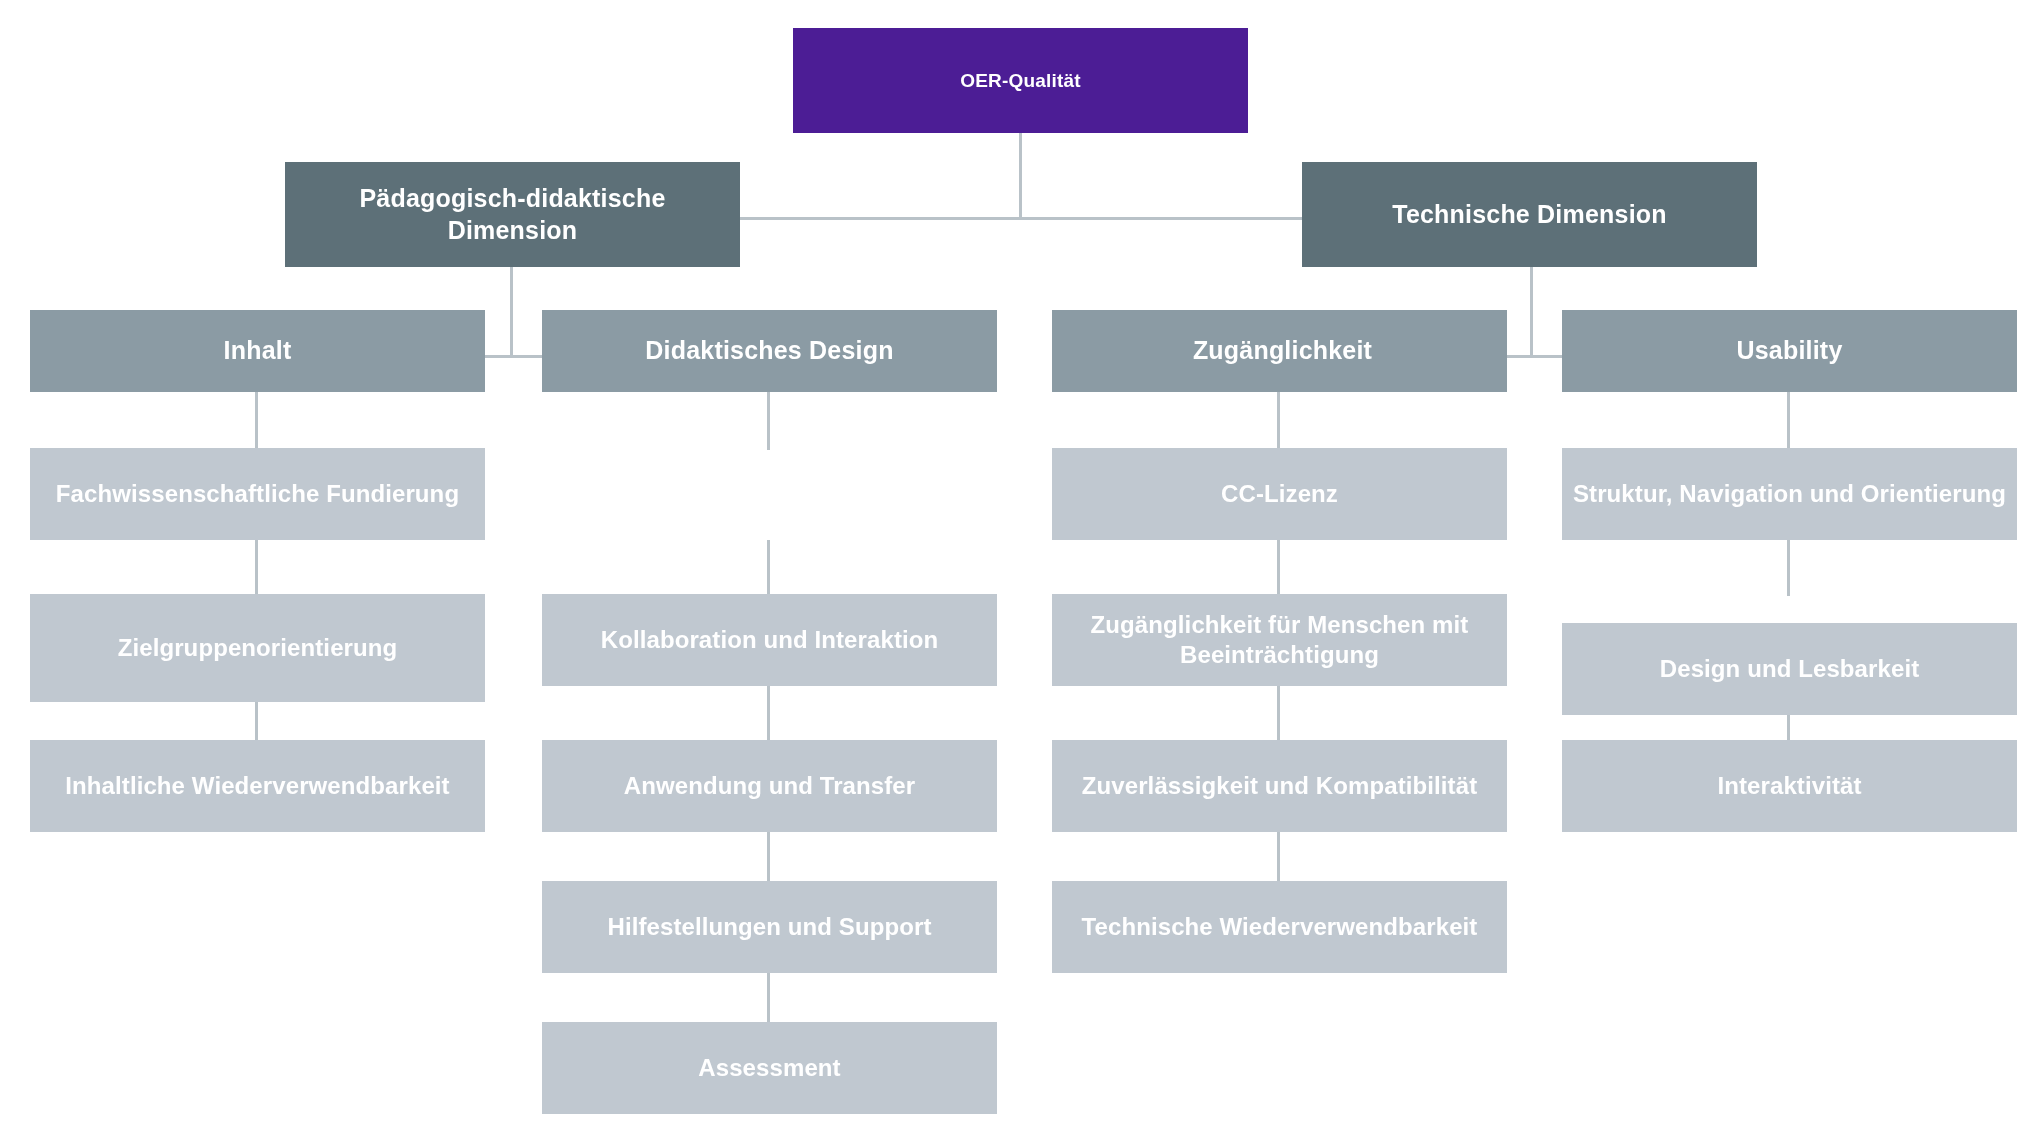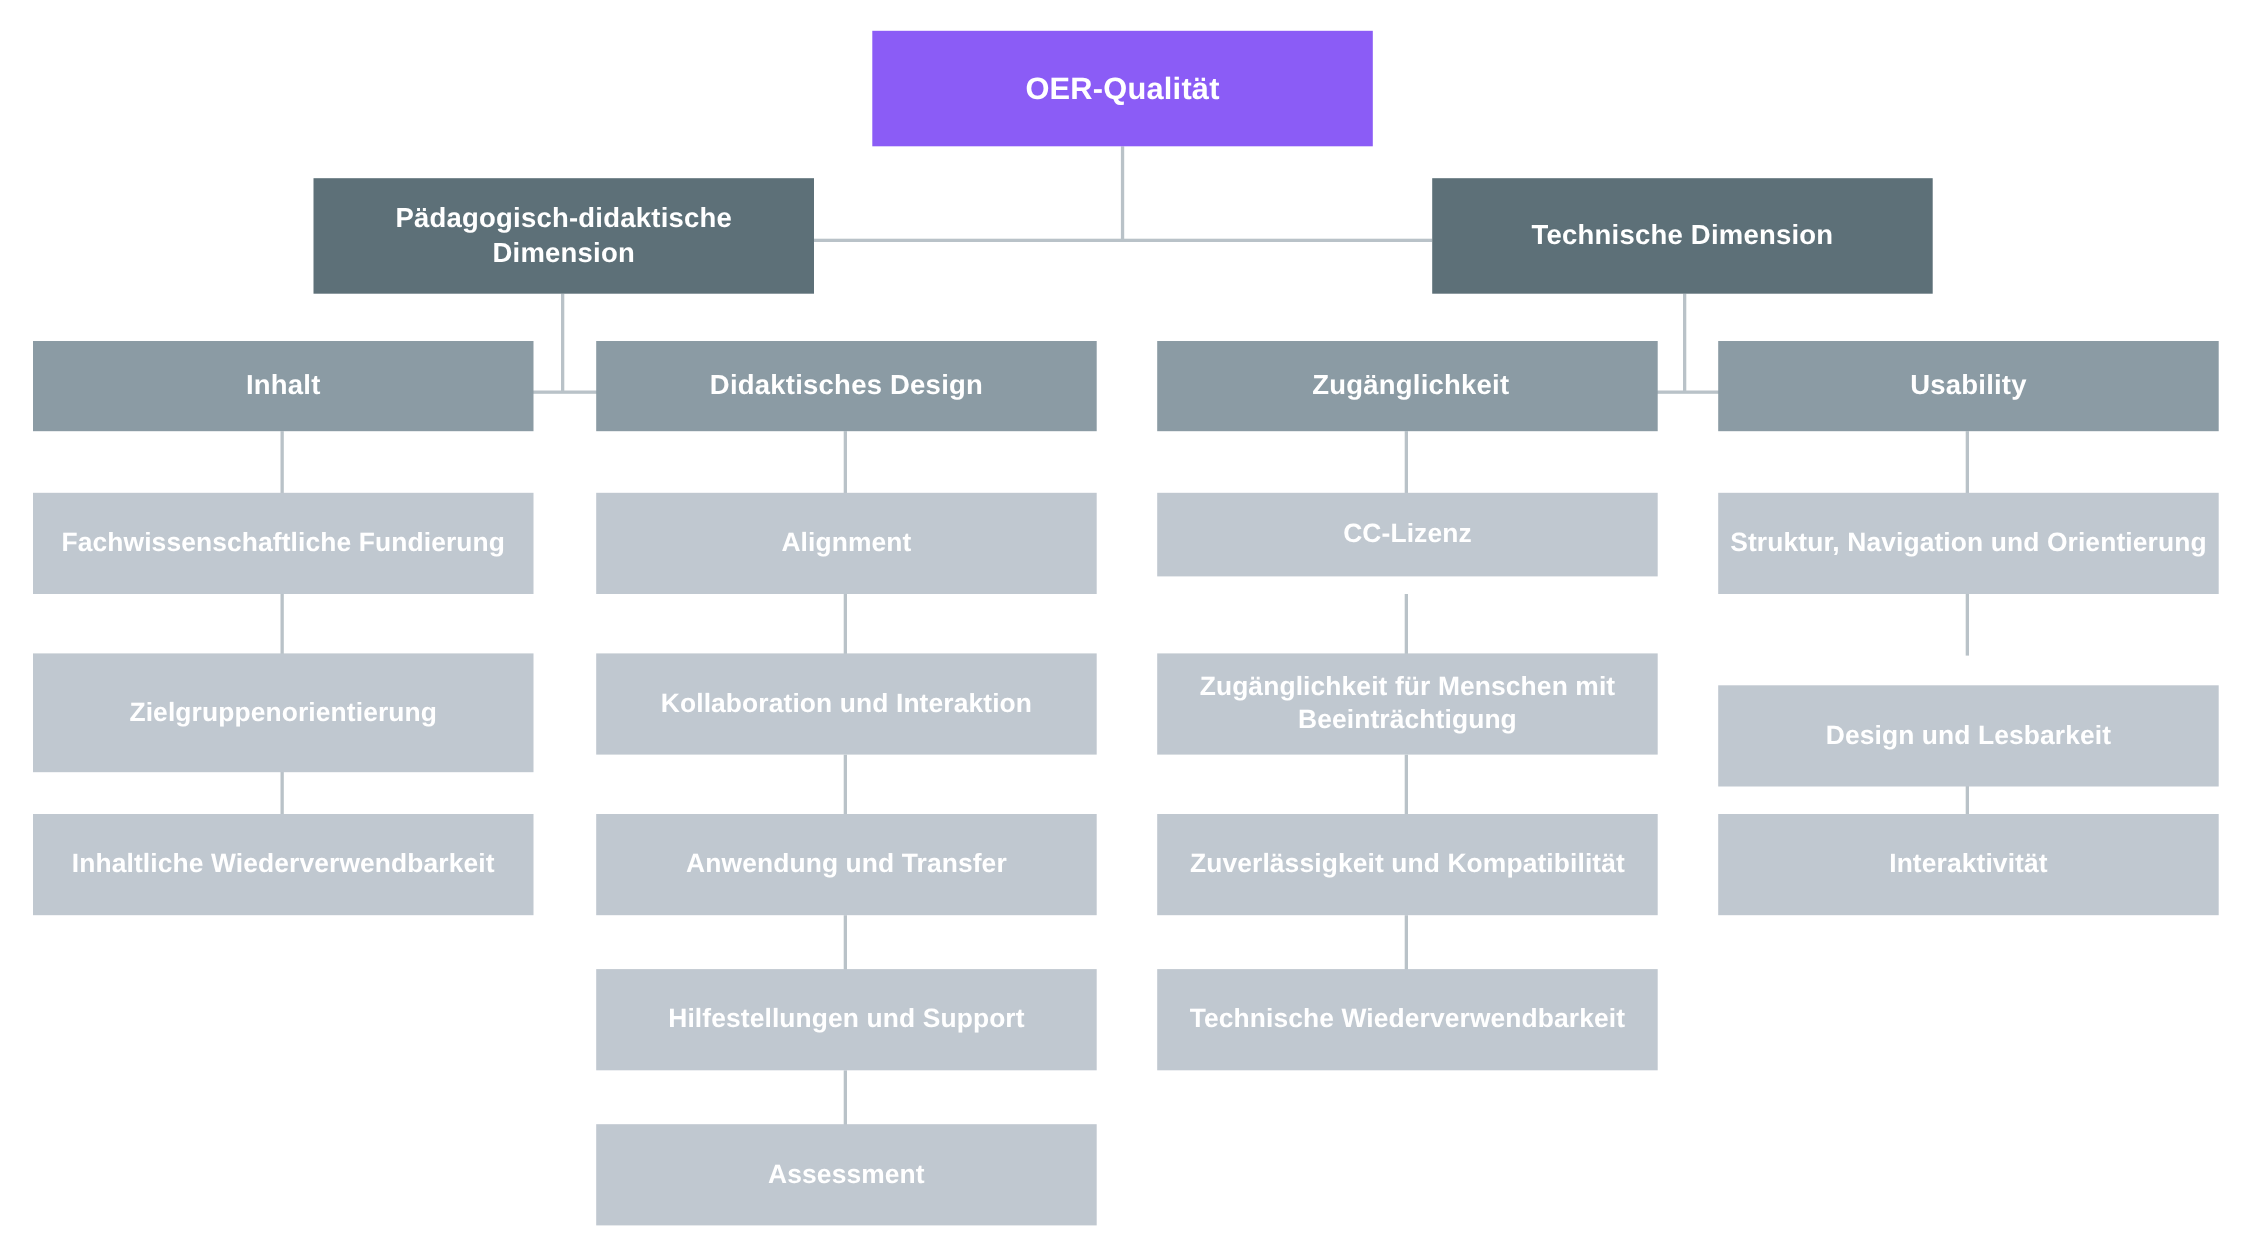--- a/index.html
+++ b/index.html
@@ -25,22 +25,22 @@
     align-items: center;
     justify-content: center;
     text-align: center;
     color: #ffffff;
     font-weight: bold;
     line-height: 1.25;
     padding: 4px 10px;
     z-index: 2;
   }
   .level-0 {
-    background: #8b5cf6;
-    font-size: 28px;
+    background: #4c1d95;
+    font-size: 19px;
     letter-spacing: 0.2px;
     text-align: right;
   }
   .level-1 {
     background: #5d7078;
     font-size: 25px;
     letter-spacing: 0.2px;
   }
   .level-2 {
     background: #8b9ba4;
@@ -85,27 +85,26 @@
     <div class="connector" style="left: 1787px; top: 540px; width: 3px; height: 56px;"></div>
     <div class="connector" style="left: 1787px; top: 686px; width: 3px; height: 56px;"></div>
     <div class="node level-0" style="left: 793px; top: 28px; width: 455px; height: 105px;">OER-Qualität</div>
     <div class="node level-1" style="left: 285px; top: 162px; width: 455px; height: 105px;">Pädagogisch-didaktische Dimension</div>
     <div class="node level-1" style="left: 1302px; top: 162px; width: 455px; height: 105px;">Technische Dimension</div>
     <div class="node level-2" style="left: 30px; top: 310px; width: 455px; height: 82px;">Inhalt</div>
     <div class="node level-3" style="left: 30px; top: 448px; width: 455px; height: 92px;">Fachwissenschaftliche Fundierung</div>
     <div class="node level-3" style="left: 30px; top: 594px; width: 455px; height: 108px;">Zielgruppenorientierung</div>
     <div class="node level-3" style="left: 30px; top: 740px; width: 455px; height: 92px;">Inhaltliche Wiederverwendbarkeit</div>
     <div class="node level-2" style="left: 542px; top: 310px; width: 455px; height: 82px;">Didaktisches Design</div>
-    <div class="node level-3" style="left: 542px; top: 448px; width: 455px; height: 92px;">Alignment</div>
     <div class="node level-3" style="left: 542px; top: 594px; width: 455px; height: 92px;">Kollaboration und Interaktion</div>
     <div class="node level-3" style="left: 542px; top: 740px; width: 455px; height: 92px;">Anwendung und Transfer</div>
     <div class="node level-3" style="left: 542px; top: 881px; width: 455px; height: 92px;">Hilfestellungen und Support</div>
     <div class="node level-3" style="left: 542px; top: 1022px; width: 455px; height: 92px;">Assessment</div>
     <div class="node level-2" style="left: 1052px; top: 310px; width: 455px; height: 82px; padding-left: 16px;">Zugänglichkeit</div>
-    <div class="node level-3" style="left: 1052px; top: 448px; width: 455px; height: 76px;">CC-Lizenz</div>
+    <div class="node level-3" style="left: 1052px; top: 448px; width: 455px; height: 92px;">CC-Lizenz</div>
     <div class="node level-3" style="left: 1052px; top: 594px; width: 455px; height: 92px;">Zugänglichkeit für Menschen mit Beeinträchtigung</div>
     <div class="node level-3" style="left: 1052px; top: 740px; width: 455px; height: 92px;">Zuverlässigkeit und Kompatibilität</div>
     <div class="node level-3" style="left: 1052px; top: 881px; width: 455px; height: 92px;">Technische Wiederverwendbarkeit</div>
     <div class="node level-2" style="left: 1562px; top: 310px; width: 455px; height: 82px;">Usability</div>
     <div class="node level-3" style="left: 1562px; top: 448px; width: 455px; height: 92px;">Struktur, Navigation und Orientierung</div>
     <div class="node level-3" style="left: 1562px; top: 594px; width: 455px; height: 92px; margin-top: 29px;">Design und Lesbarkeit</div>
     <div class="node level-3" style="left: 1562px; top: 740px; width: 455px; height: 92px;">Interaktivität</div>
   </div>
 
 </body></html>

